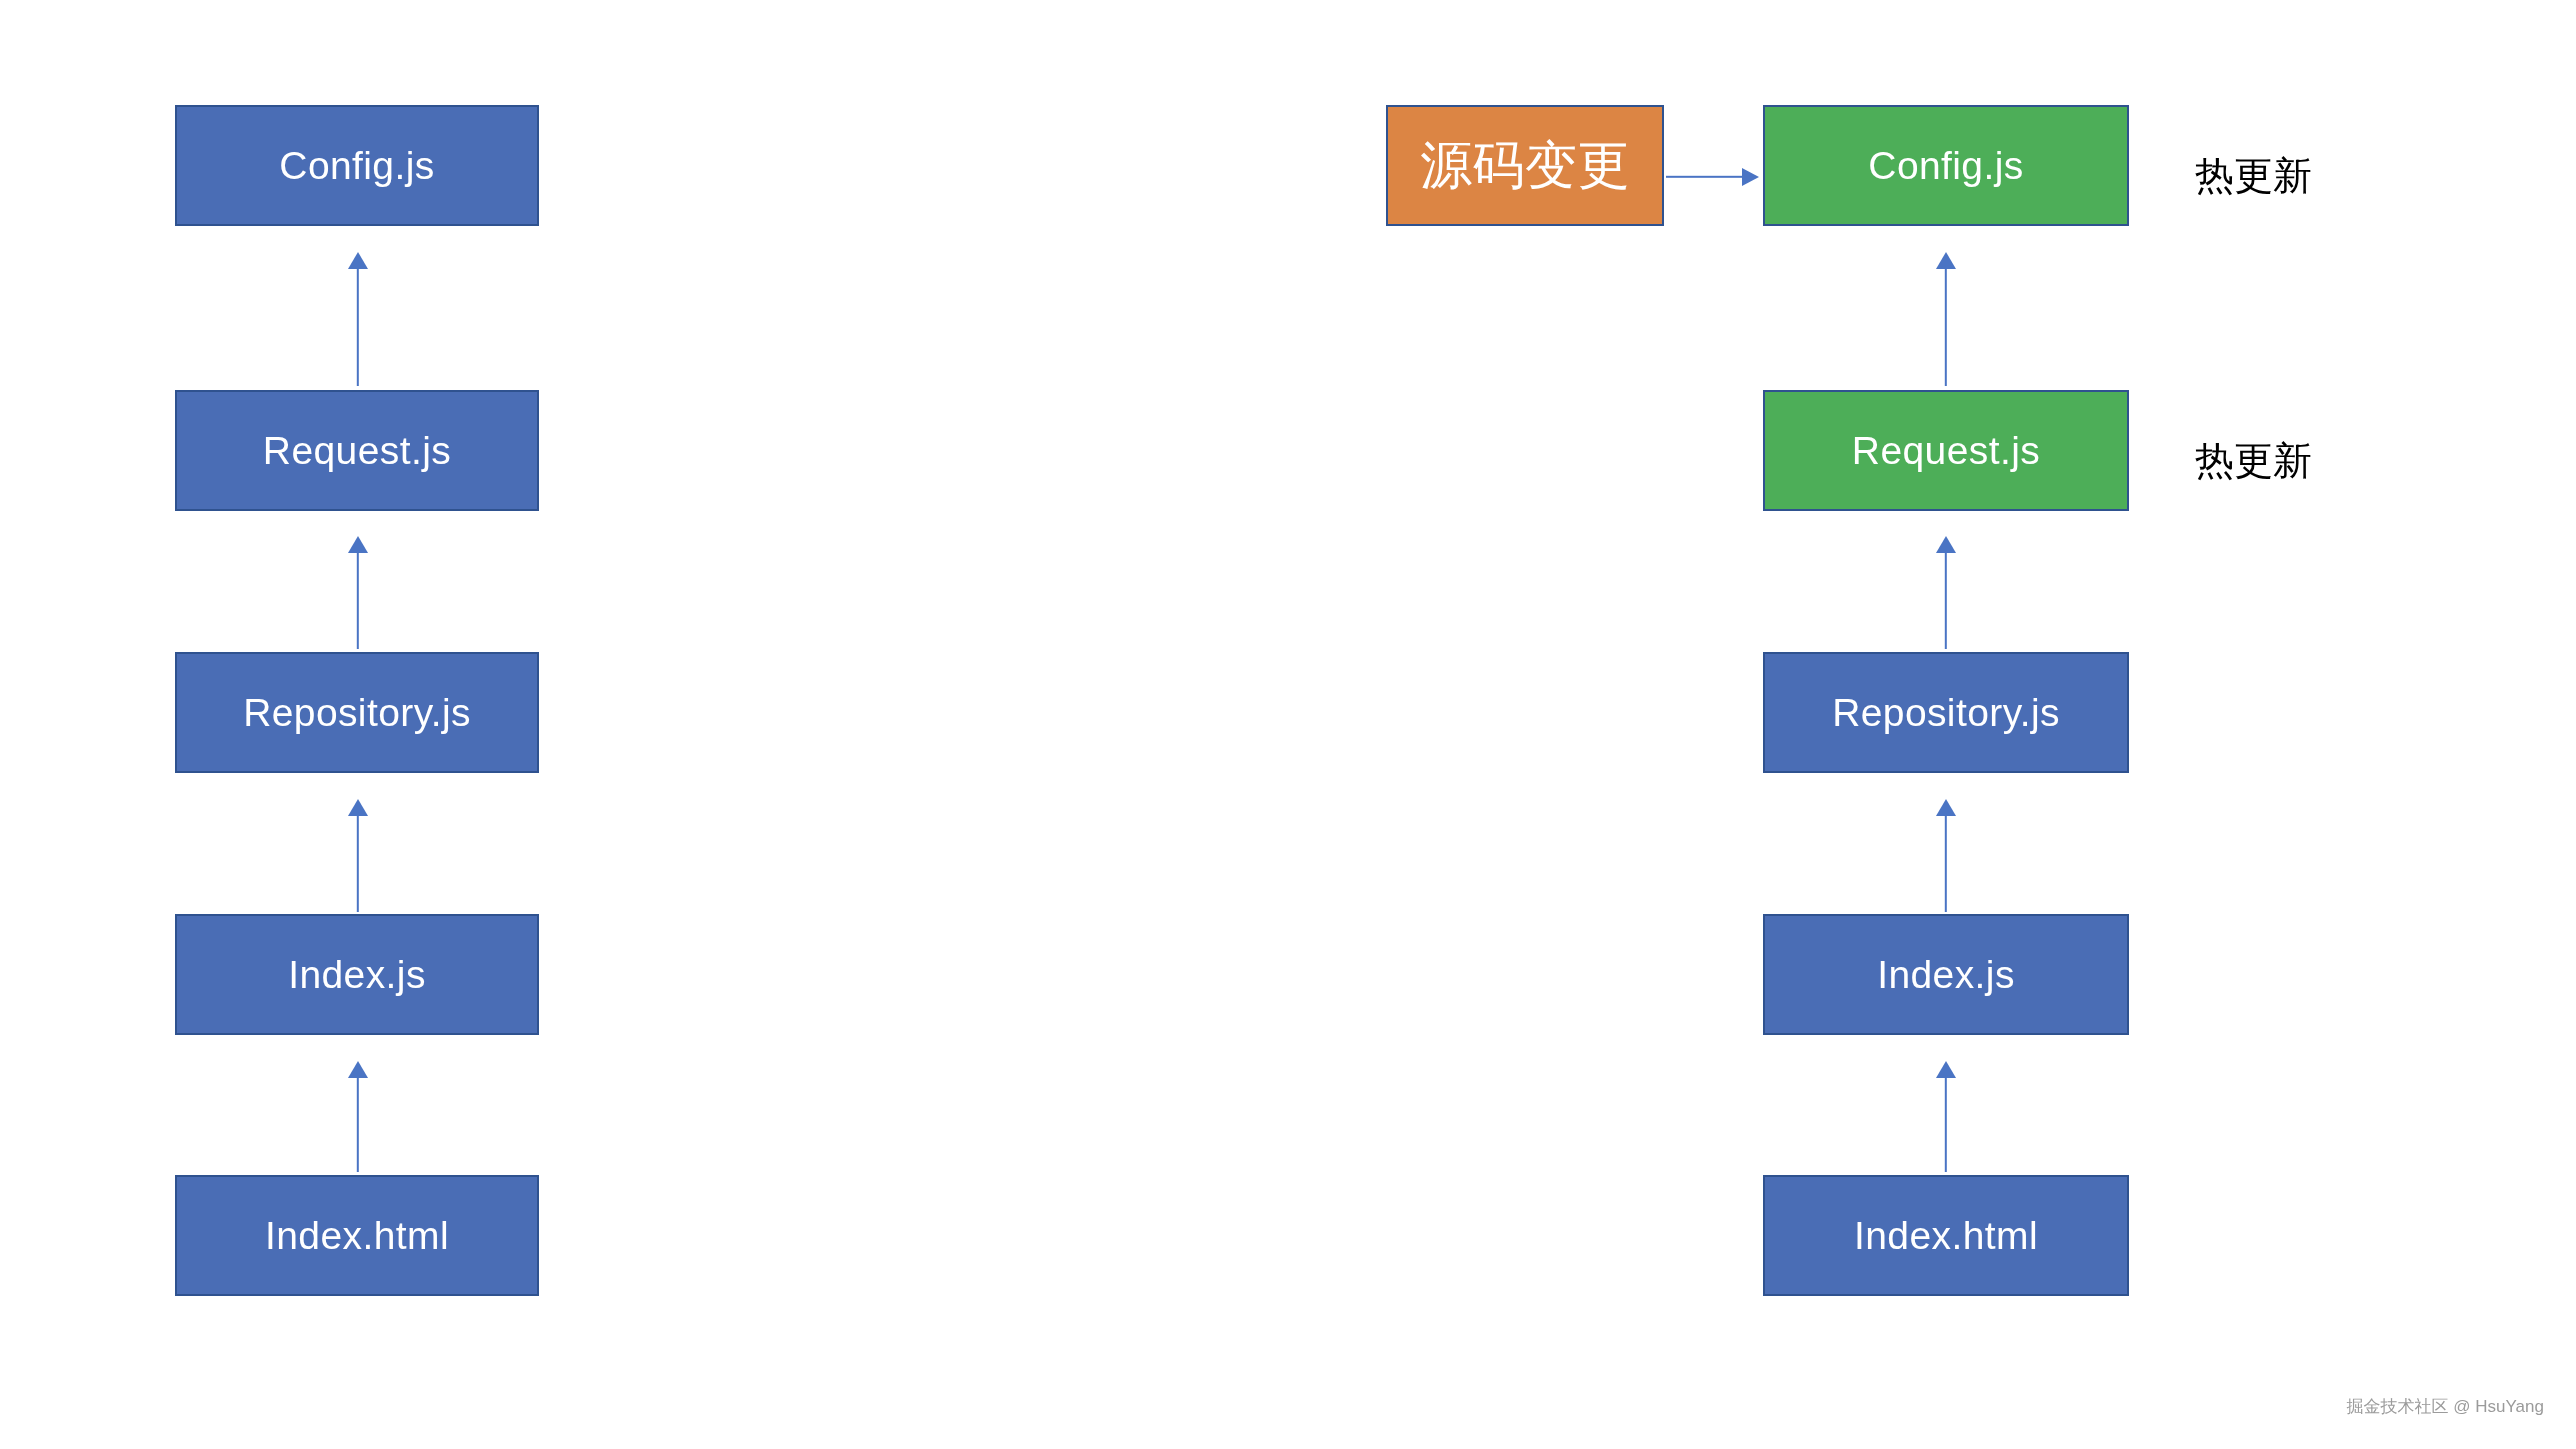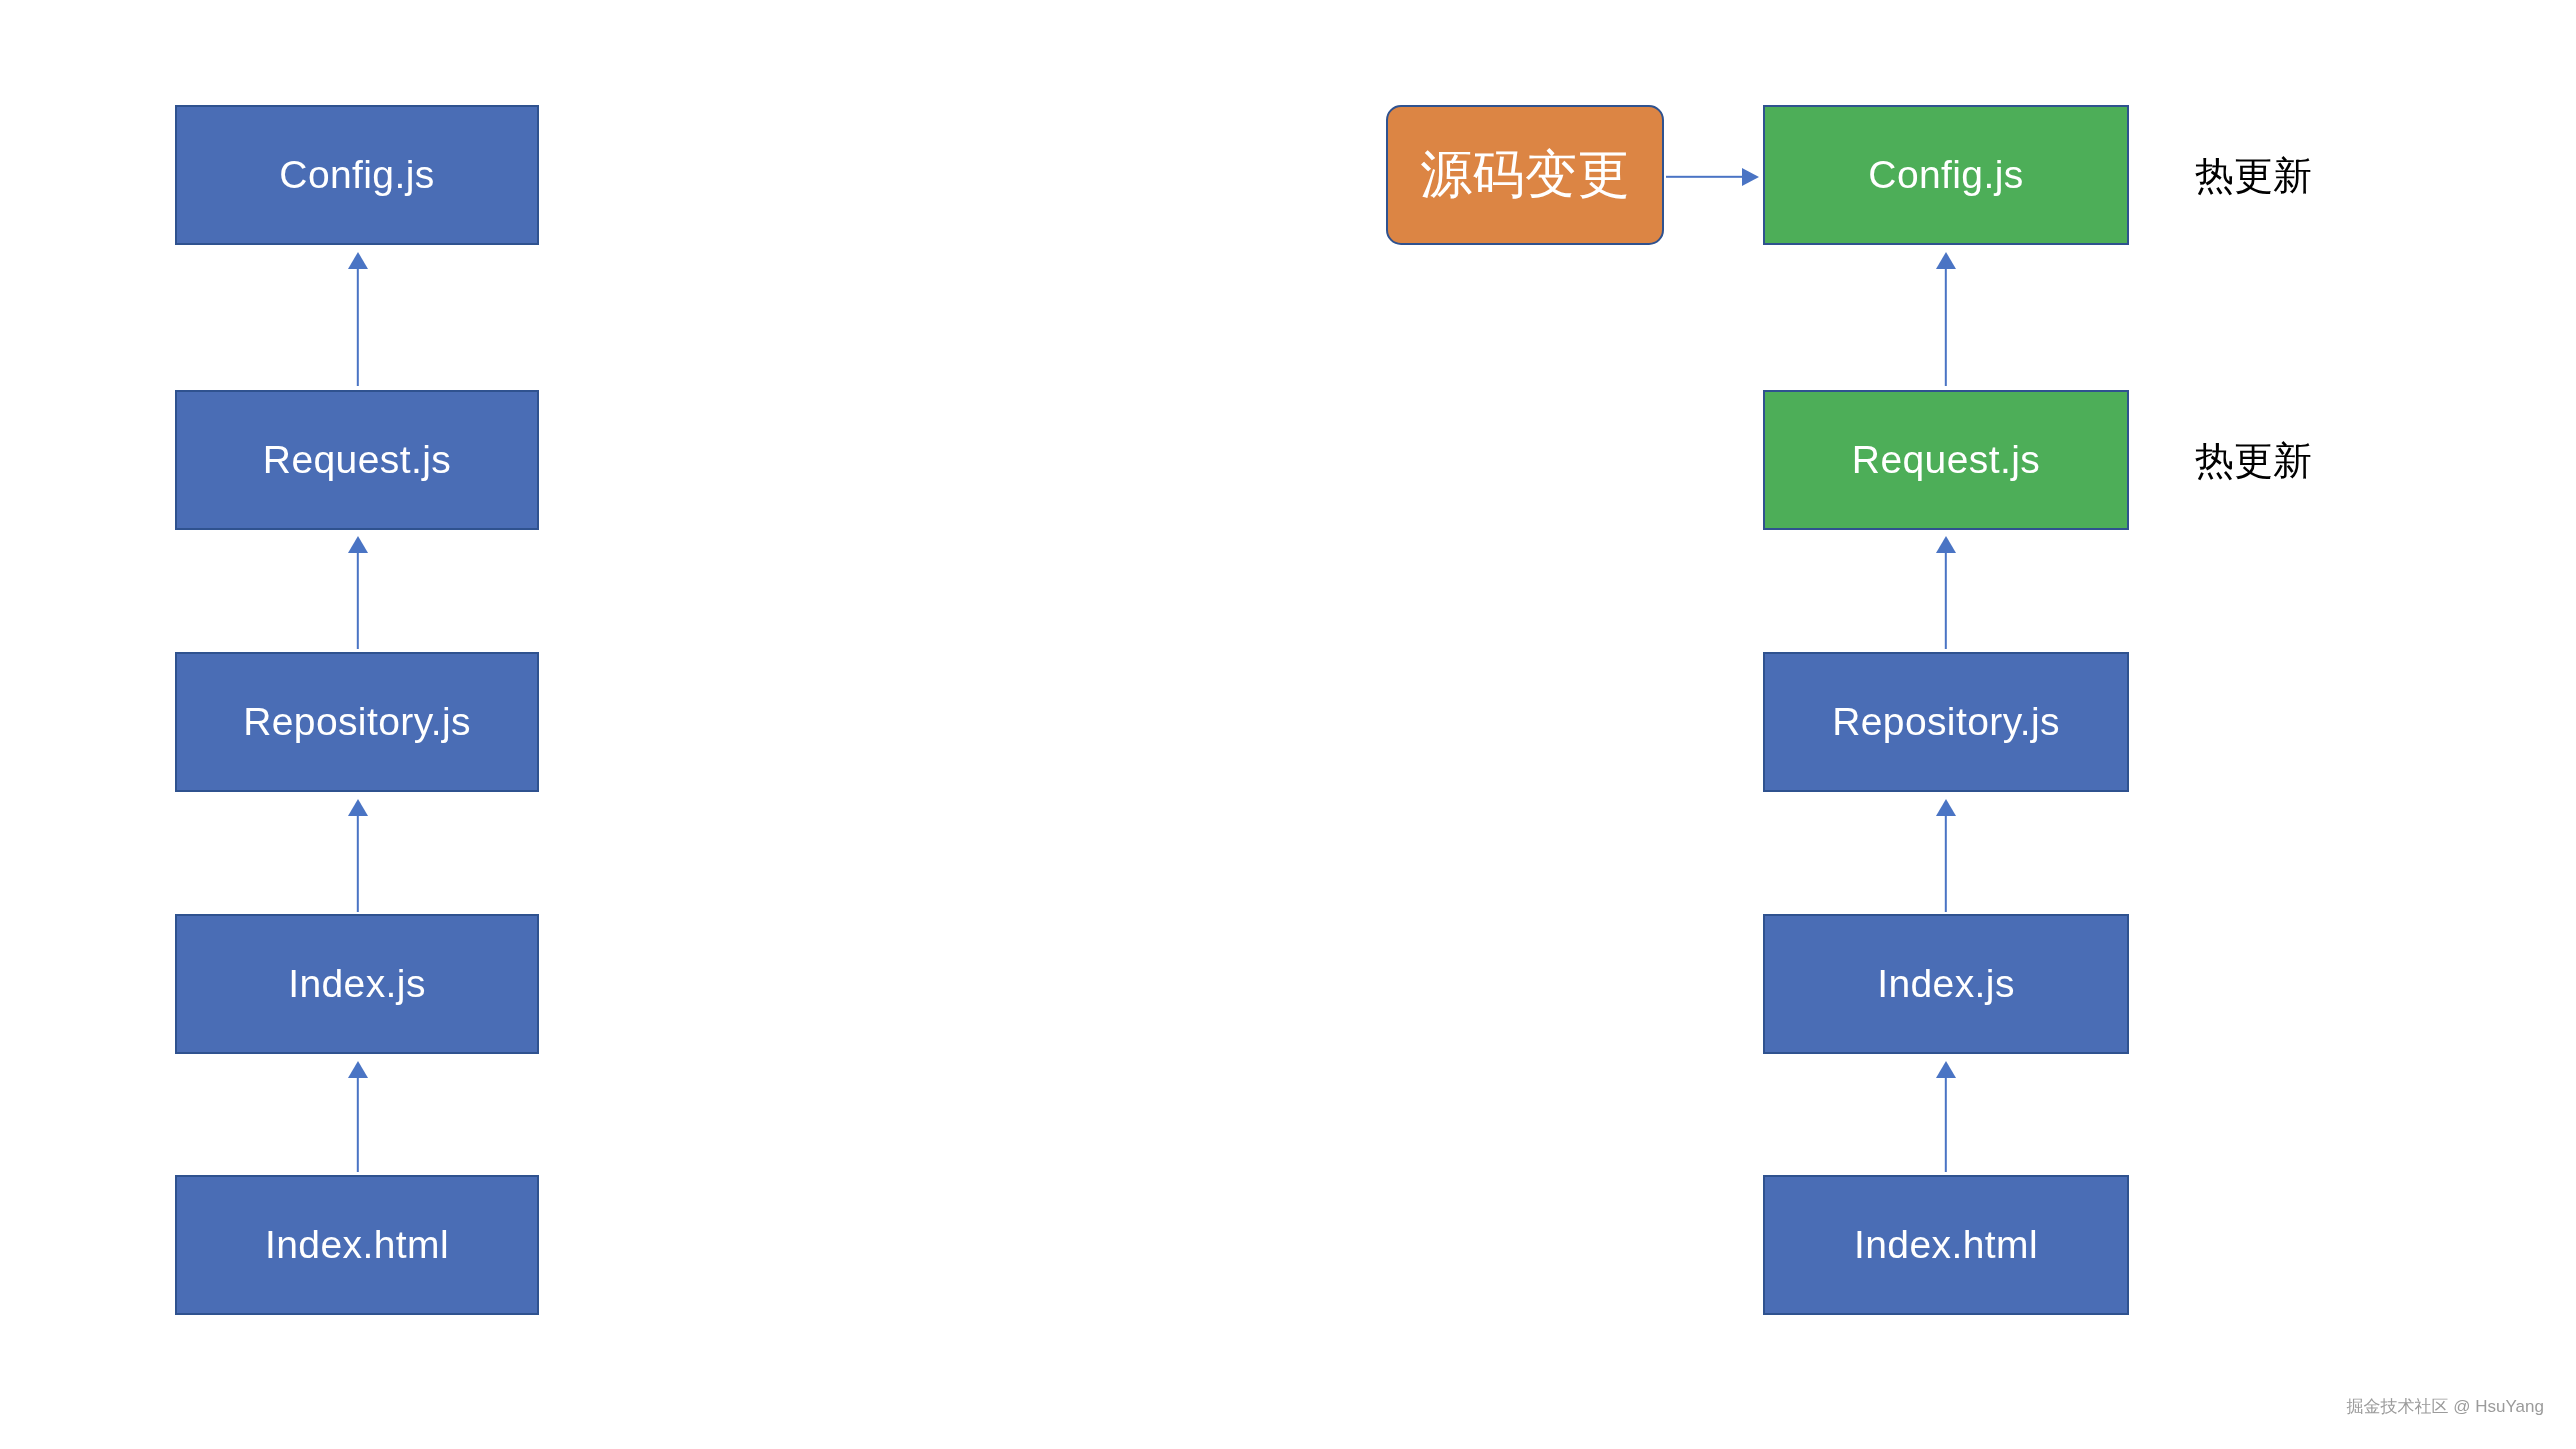--- a/index.html
+++ b/index.html
@@ -6,21 +6,21 @@
   body {
     width: 2576px; height: 1449px;
     background: var(--background, #ffffff);
     font-family: "Liberation Sans", "DejaVu Sans", sans-serif;
     position: relative; overflow: hidden;
   }
   #diagram-canvas { position: absolute; inset: 0; width: 2576px; height: 1449px; }
 
   .flow-box {
     position: absolute;
-    width: 364px; height: 140px;
+    width: 364px; height: 121px;
     border: 2.4px solid var(--box-border, #2f528f);
     box-sizing: border-box;
     display: flex; align-items: center; justify-content: center;
     color: #ffffff;
     font-size: 39px;
     letter-spacing: 0.4px;
   }
   .flow-box[data-color="blue"]   { background: var(--box-blue, #4a6db5); }
   .flow-box[data-color="green"]  { background: var(--box-green, #4dae58); }
   .flow-box[data-color="orange"] { background: var(--box-orange, #dc8544); }
@@ -95,21 +95,21 @@
   <div class="flow-box" style="left:175px; top:1175px;" data-color="blue">
     <span>Index.html</span>
   </div>
 
   <div class="varrow" style="left:345px; top:252px; height:134px;"></div>
   <div class="varrow" style="left:345px; top:536px; height:113px;"></div>
   <div class="varrow" style="left:345px; top:799px; height:113px;"></div>
   <div class="varrow" style="left:345px; top:1061px; height:111px;"></div>
 
 
-  <div class="flow-box trigger" style="left:1386px; top:105px;border-radius:15px;" data-color="orange">
+  <div class="flow-box trigger" style="left:1386px; top:105px;" data-color="orange">
     <span>源码变更</span>
   </div>
 
   <div class="harrow" style="left:1666px; top:167px; width:93px;"></div>
 
   <div class="flow-box" style="left:1763px; top:105px; width:366px;" data-color="green">
     <span>Config.js</span>
   </div>
   <div class="flow-box" style="left:1763px; top:390px; width:366px;" data-color="green">
     <span>Request.js</span>

